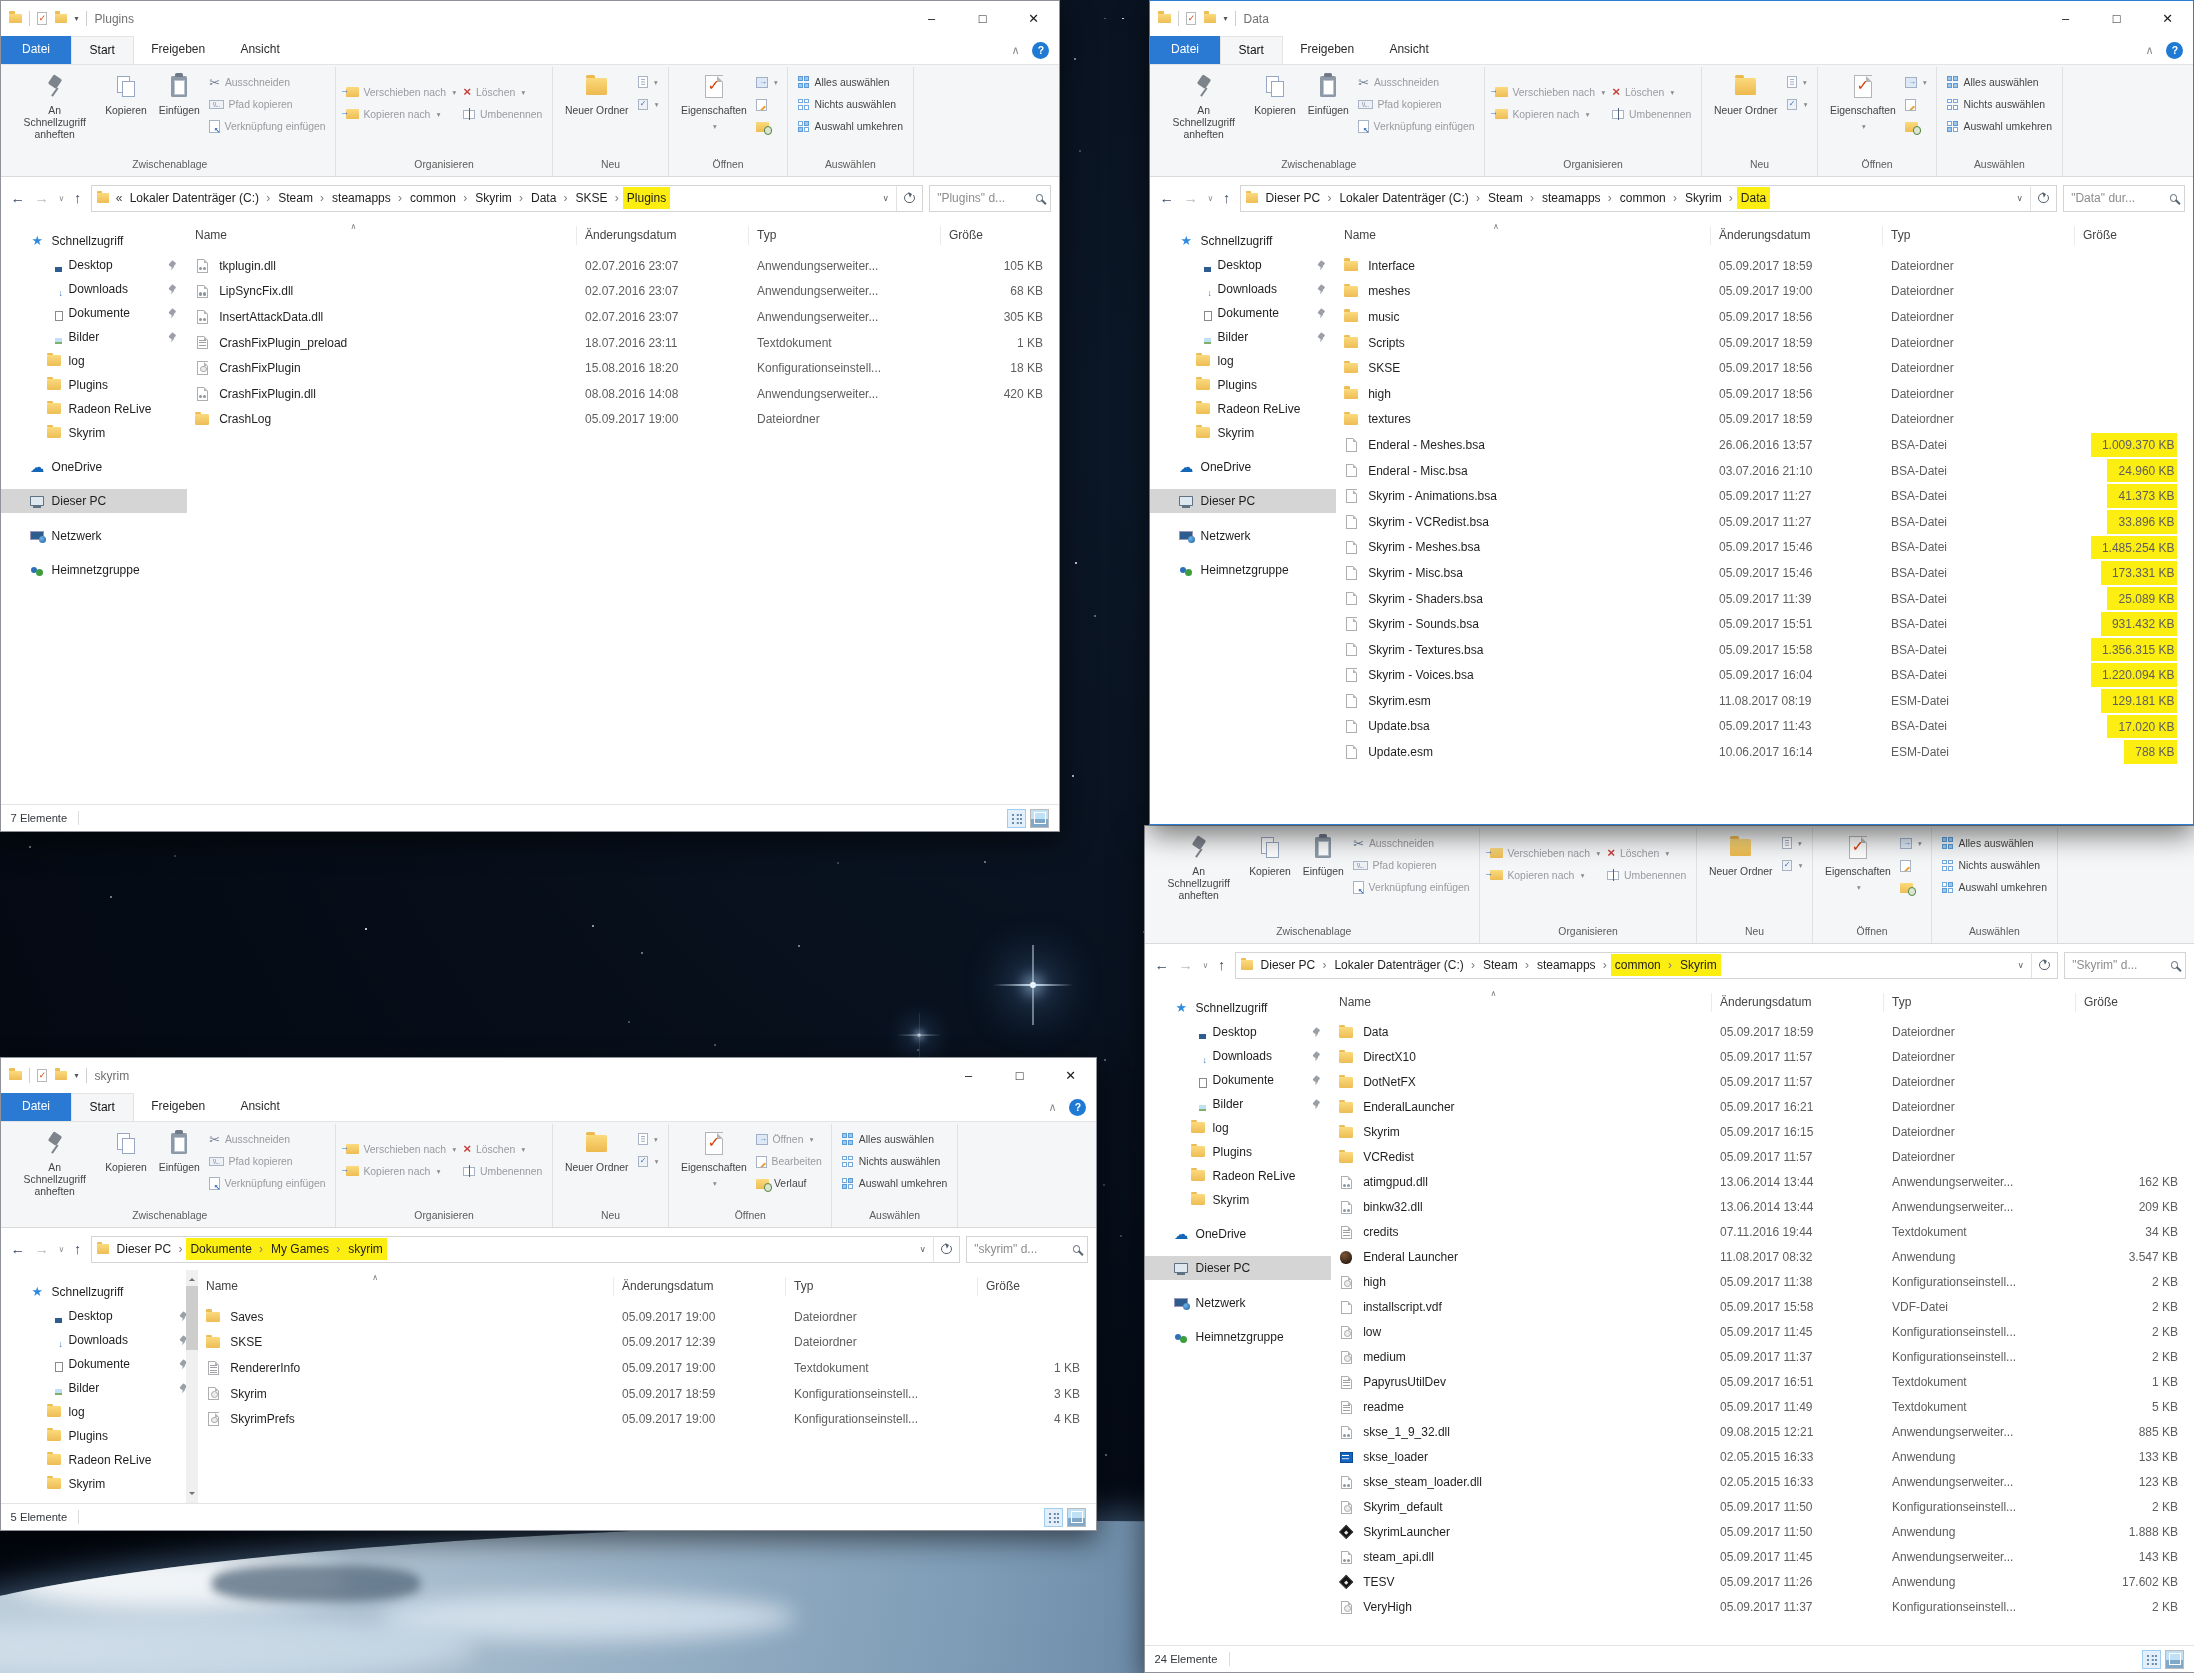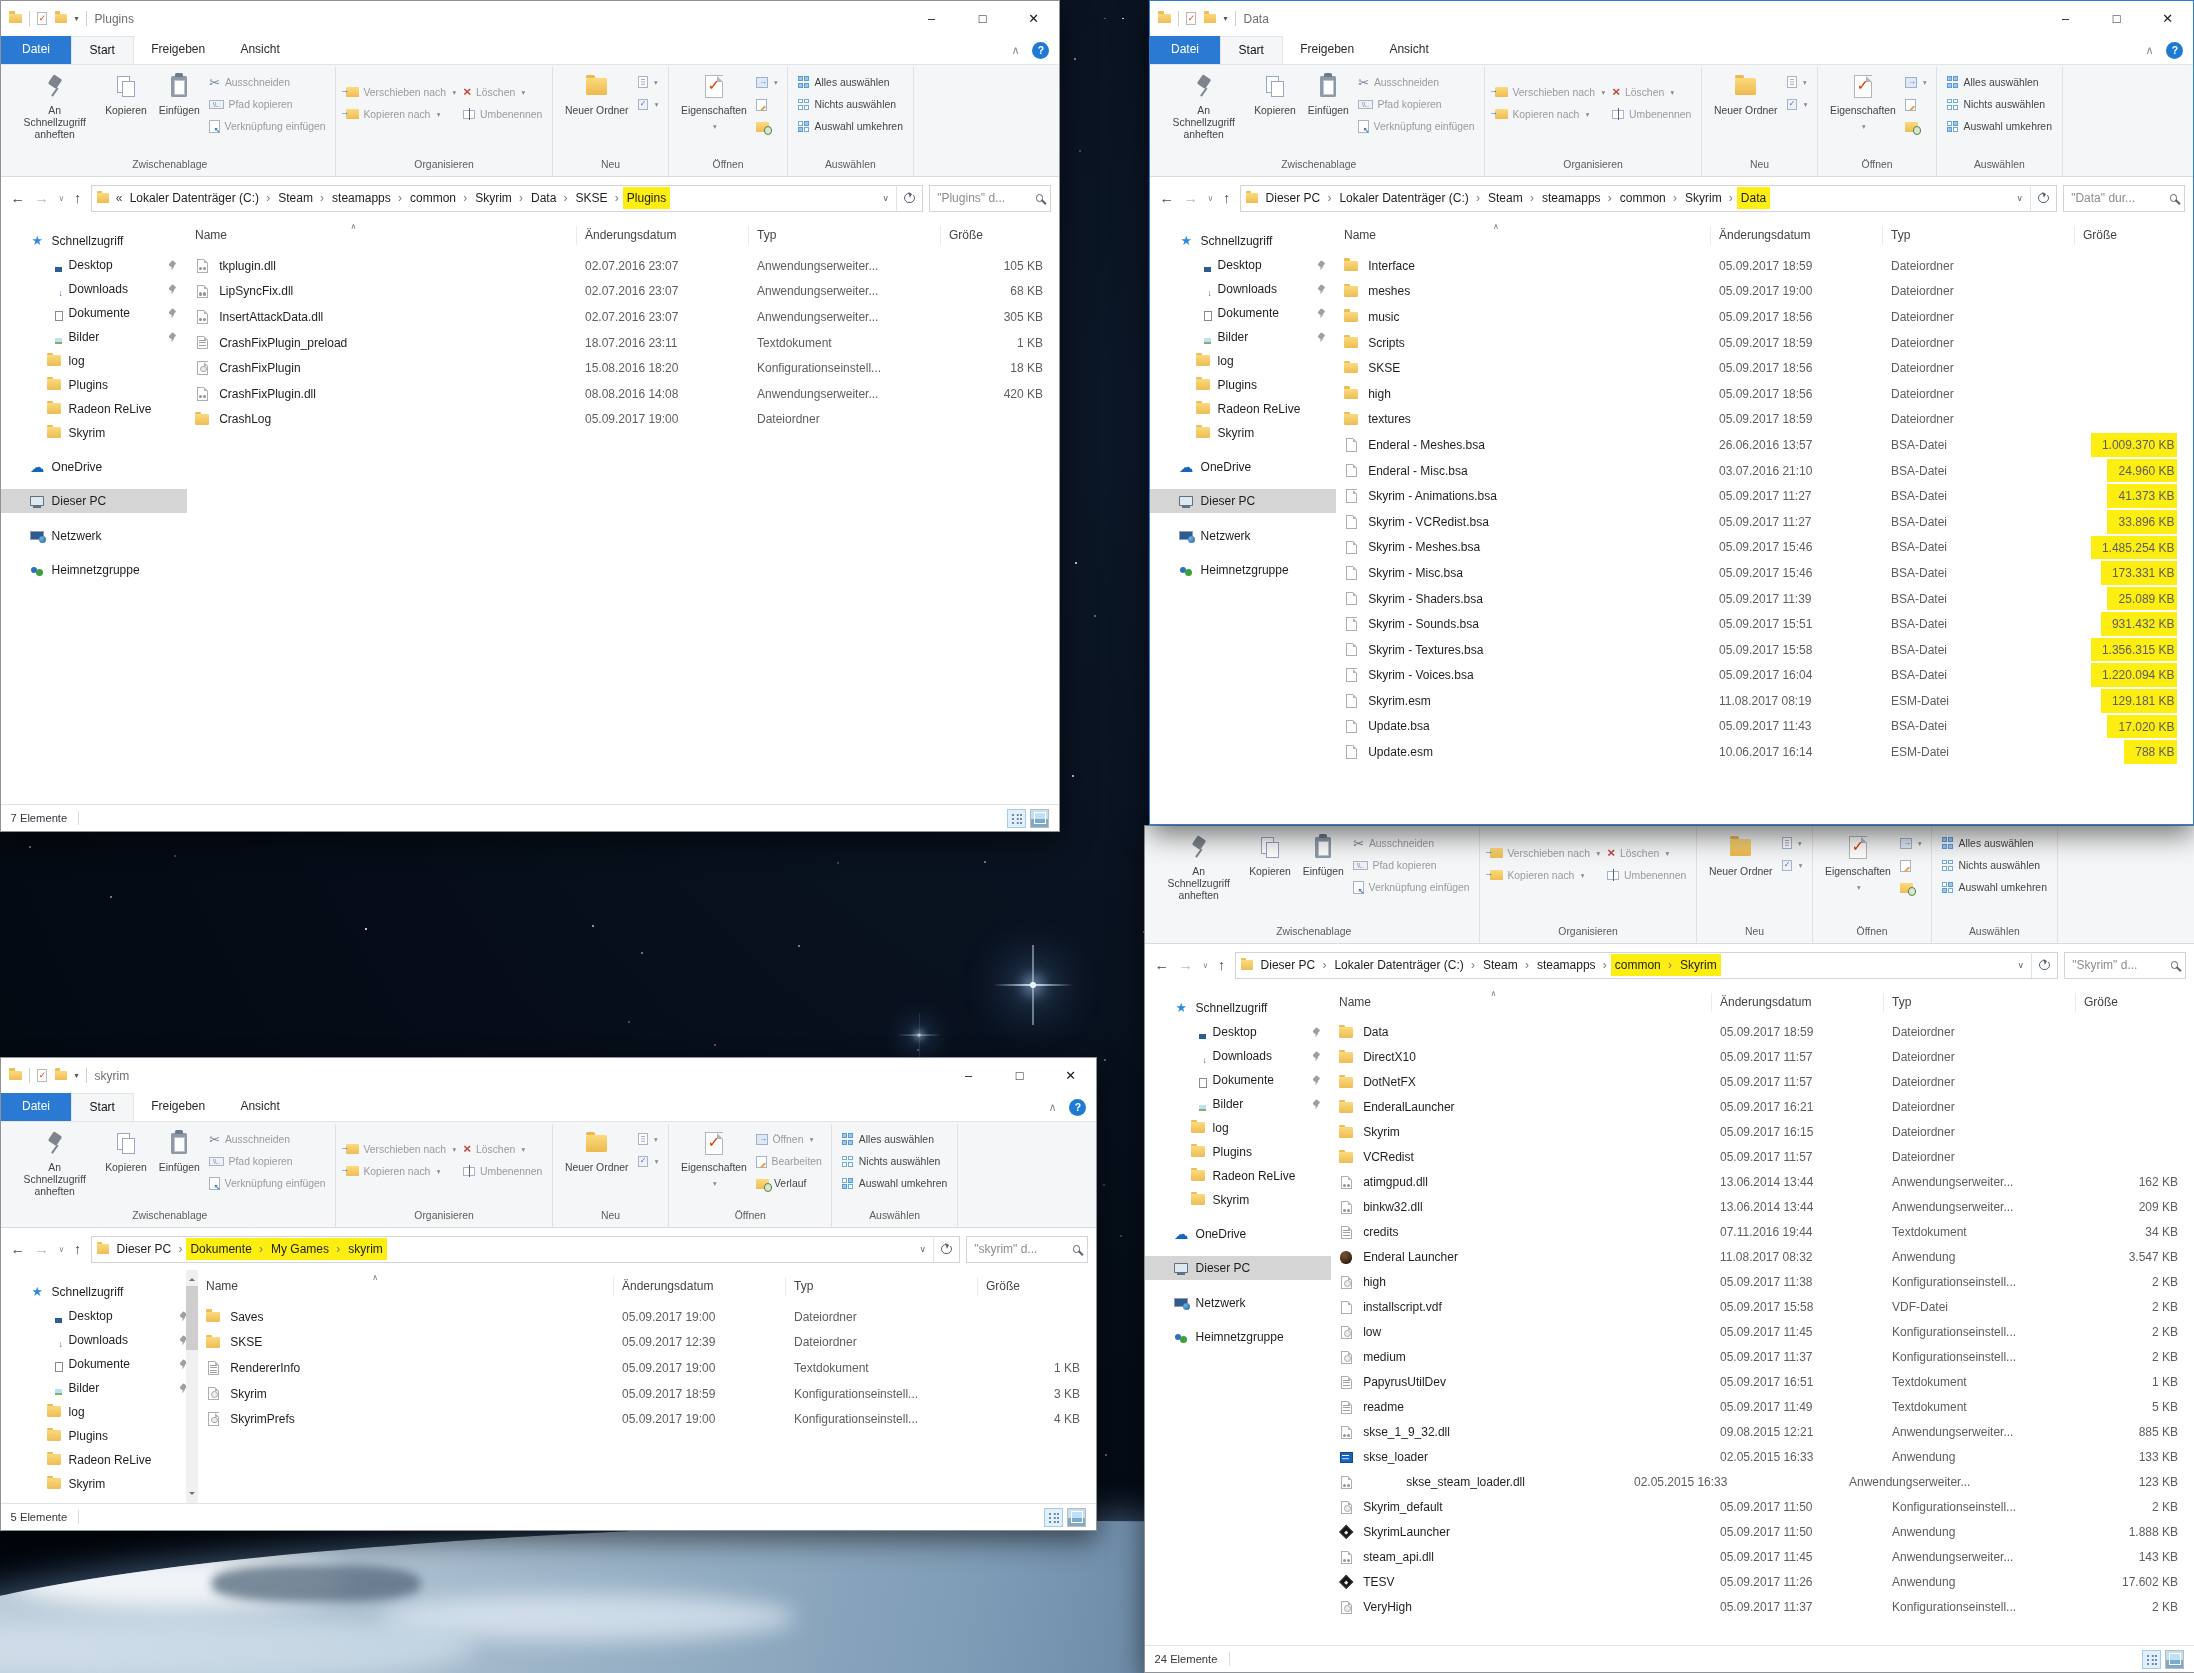--- a/index.html
+++ b/index.html
@@ -1713,21 +1713,21 @@
             </div>
             <div class="frow" style="height:25px;">
               <span class="fic">
                 <span class="ic-app-skse"></span>
               </span>
               <span class="fname">skse_loader</span>
               <span class="fdate">02.05.2015 16:33</span>
               <span class="ftype">Anwendung</span>
               <span class="fsize"><span class="sz">133 KB</span></span>
             </div>
-            <div class="frow" style="height:25px;gap:43px;">
+            <div class="frow" style="height:25px;">
               <span class="fic">
                 <span class="ic-dll pg"></span>
               </span>
               <span class="fname">skse_steam_loader.dll</span>
               <span class="fdate">02.05.2015 16:33</span>
               <span class="ftype">Anwendungserweiter...</span>
               <span class="fsize"><span class="sz">123 KB</span></span>
             </div>
             <div class="frow" style="height:25px;">
               <span class="fic">

